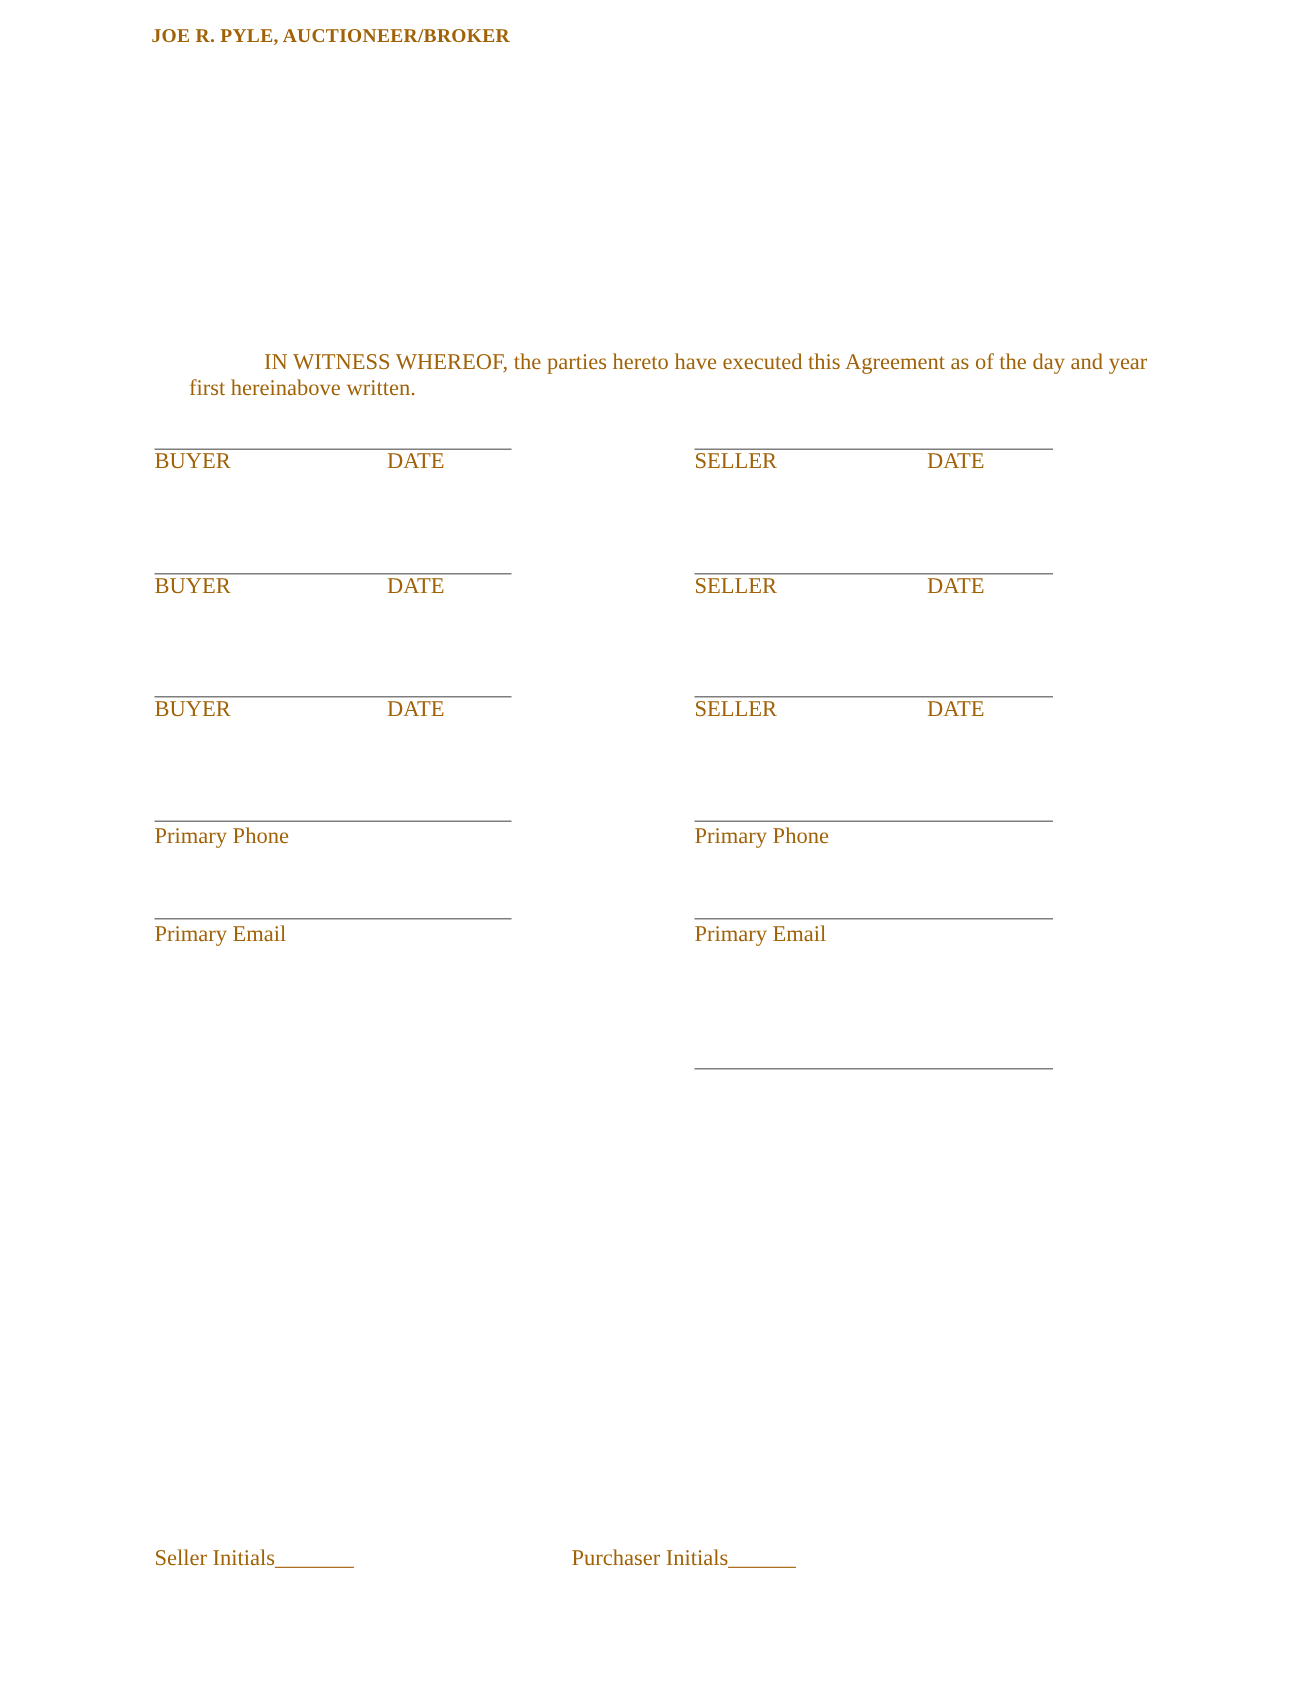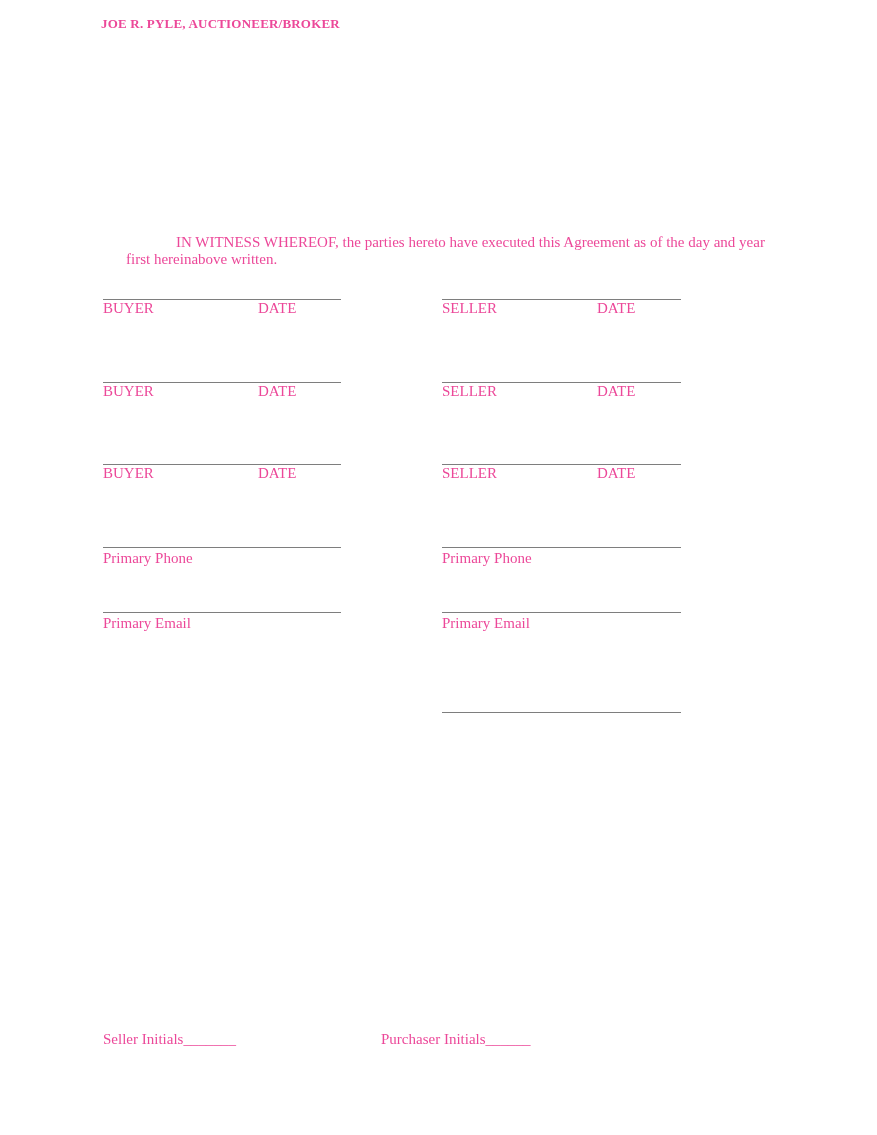--- a/index.html
+++ b/index.html
@@ -6,21 +6,21 @@
     margin: 0;
     padding: 0;
     background: #ffffff;
   }
   .page {
     position: relative;
     width: 877px;
     height: 1135px;
     background: #ffffff;
     font-family: "Liberation Serif", "DejaVu Serif", serif;
-    color: #ec4899;
+    color: #a16207;
     overflow: hidden;
   }
   .doc-header {
     position: absolute;
     left: 101px;
     top: 16px;
     font-size: 13px;
     font-weight: bold;
     letter-spacing: 0.2px;
     white-space: nowrap;
@@ -32,21 +32,21 @@
     width: 658px;
     margin: 16px;
     font-size: 15px;
     line-height: 16.5px;
     text-indent: 50px;
   }
   .col {
     position: absolute;
   }
   .col-left  { left: 103px; width: 238px; }
-  .col-right { left: 442px; width: 239px; }
+  .col-right { left: 463px; width: 239px; }
   .rule {
     height: 1px;
     background: #7e7e7e;
     width: 100%;
   }
   .sig-labels {
     position: relative;
     margin-top: 0;
     font-size: 15px;
     height: 18px;

